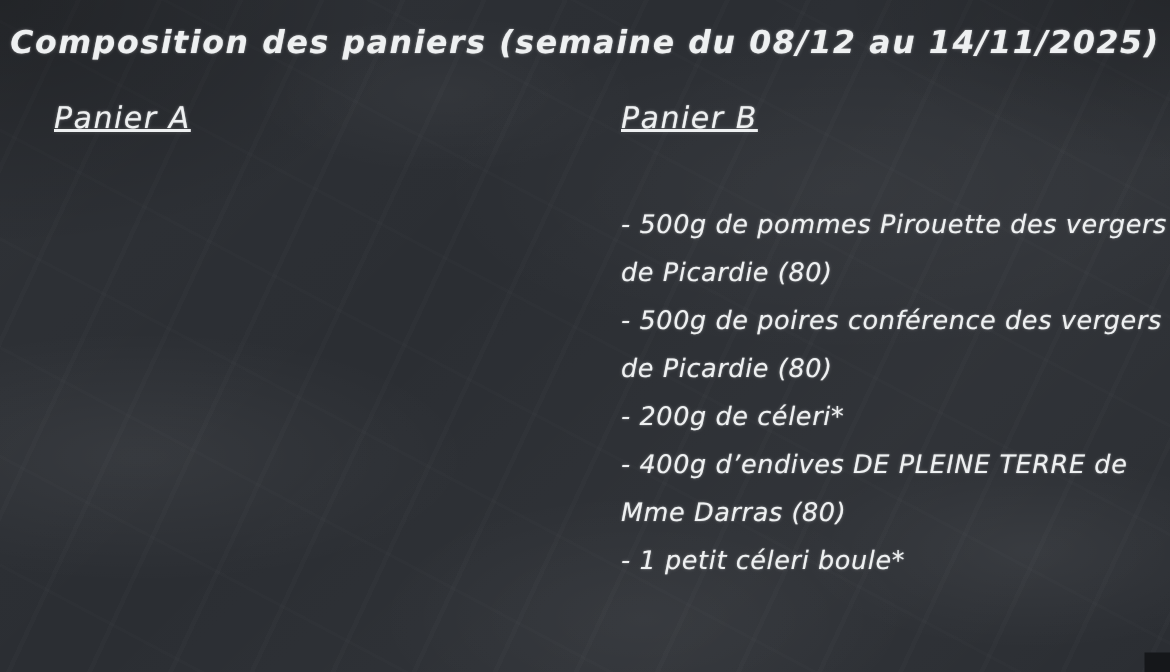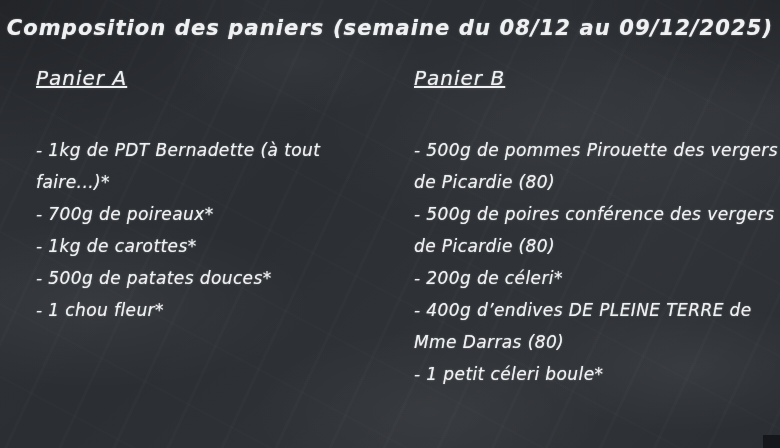--- a/index.html
+++ b/index.html
@@ -79,32 +79,24 @@
     width: 17px;
     height: 13px;
     background: #15171a;
   }
 </style>
 </head>
 <body>
 
 <div class="board">
 
-  <div class="title chalk">Composition des paniers (semaine du 08/12 au 09/12/2025)</div>
+  <div class="title chalk">Composition des paniers (semaine du 08/12 au 14/11/2025)</div>
 
   <div class="column column-a">
     <div class="panier-heading chalk">Panier A</div>
-    <ul class="item-list">
-      <li class="item chalk">-  1kg de PDT Bernadette (à tout
-faire...)*</li>
-      <li class="item chalk">- 700g de poireaux*</li>
-      <li class="item chalk">- 1kg de carottes*</li>
-      <li class="item chalk">- 500g de patates douces*</li>
-      <li class="item chalk">- 1 chou fleur*</li>
-    </ul>
   </div>
 
   <div class="column column-b">
     <div class="panier-heading chalk">Panier B</div>
     <ul class="item-list">
       <li class="item chalk">- 500g de pommes Pirouette des vergers
 de Picardie (80)</li>
       <li class="item chalk">- 500g de poires conférence des vergers
 de Picardie (80)</li>
       <li class="item chalk">- 200g de céleri*</li>

